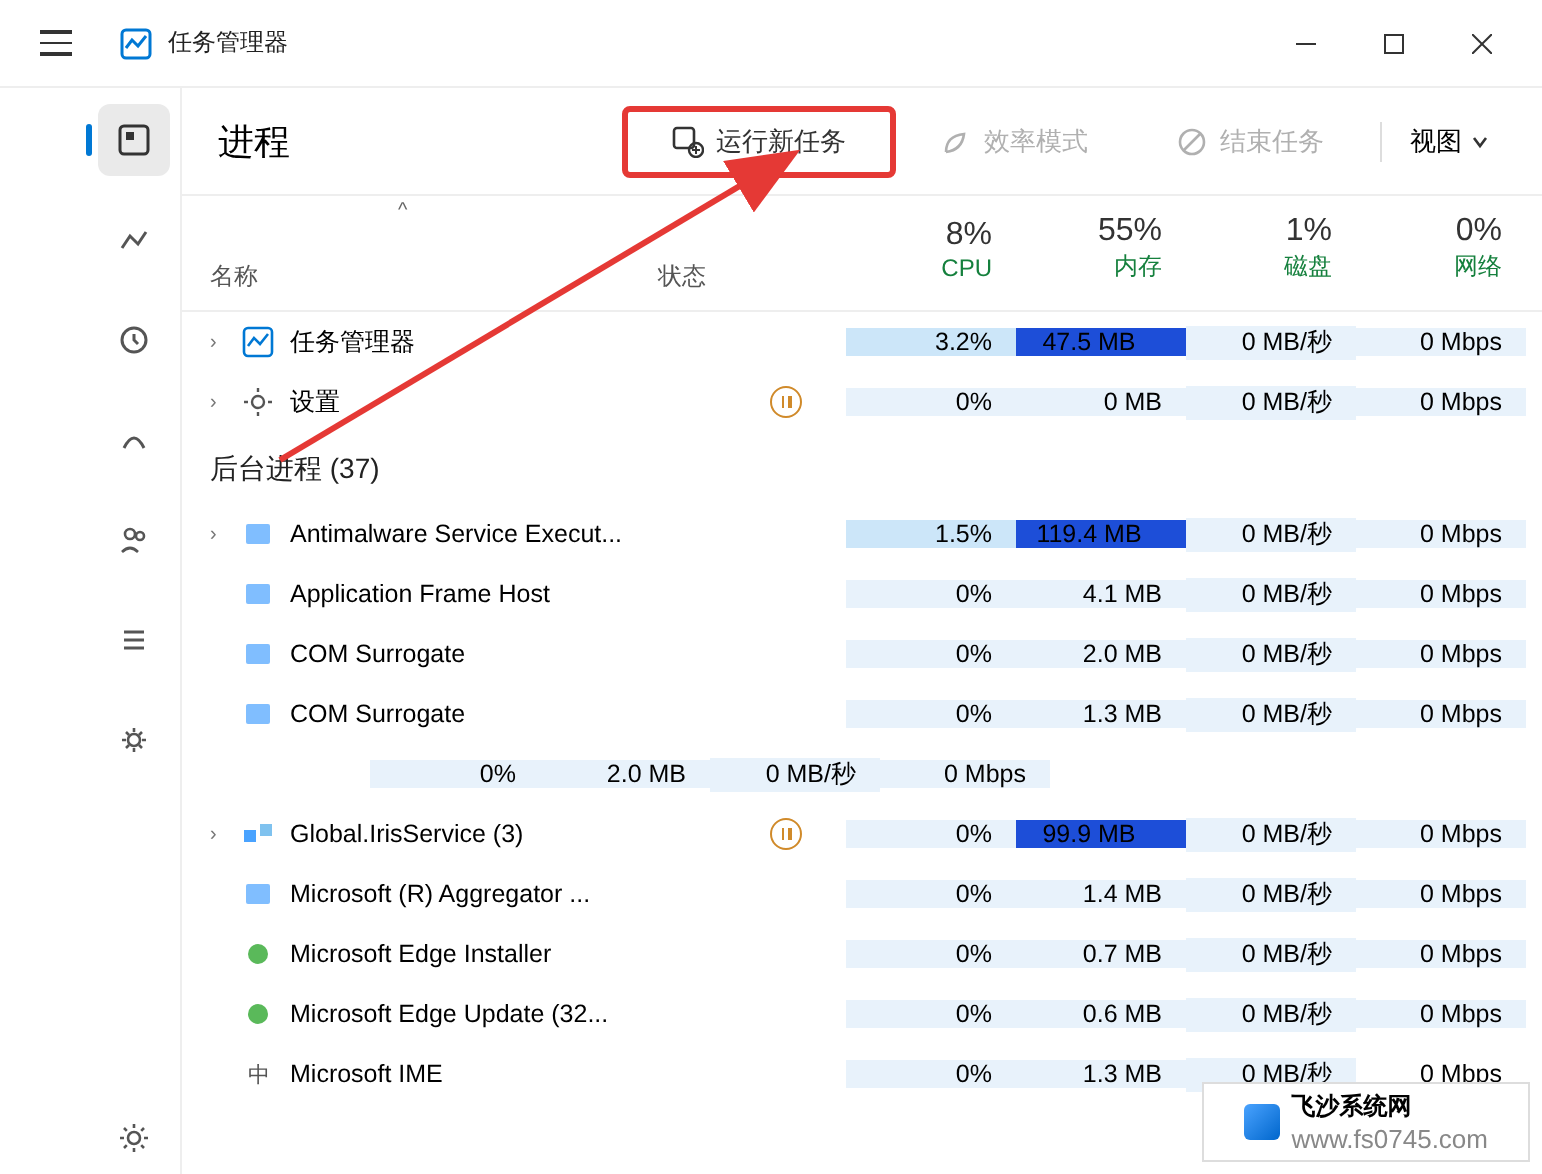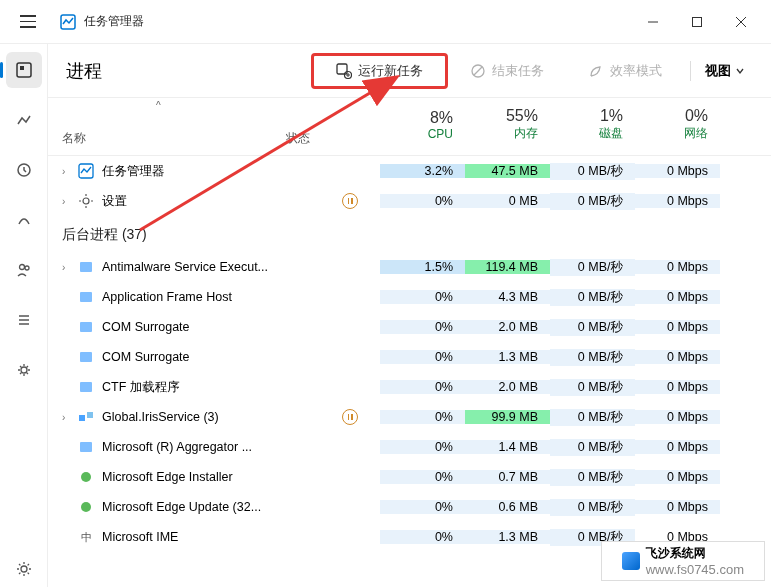--- a/index.html
+++ b/index.html
@@ -8,35 +8,35 @@
 .titlebar { height: 44px; display: flex; align-items: center; padding: 0 8px; border-bottom: 1px solid #eee; }
 .hamburger { width: 40px; height: 40px; display: flex; align-items: center; justify-content: center; cursor: pointer; }
 .hamburger-lines { display: flex; flex-direction: column; gap: 4px; }
 .hamburger-lines span { width: 16px; height: 1.5px; background: #333; }
 .app-icon { width: 16px; height: 16px; margin: 0 8px 0 12px; }
 .app-title { font-size: 12px; color: #222; flex: 1; }
 .win-controls { display: flex; }
 .win-btn { width: 44px; height: 40px; display: flex; align-items: center; justify-content: center; cursor: pointer; }
 .win-btn svg { pointer-events: none; }
 
-.body { display: flex; height: calc(100% - 44px); }
+.body { display: flex; height: calc(100% - 44px); margin-left: 43px; }
 .sidebar { width: 48px; display: flex; flex-direction: column; align-items: center; padding-top: 8px; gap: 14px; border-right: 1px solid #eee; }
 .side-item { width: 36px; height: 36px; display: flex; align-items: center; justify-content: center; border-radius: 6px; cursor: pointer; position: relative; }
 .side-item.active { background: #eaeaea; }
 .side-item.active::before { content: ""; position: absolute; left: -6px; top: 10px; width: 3px; height: 16px; background: #0078d4; border-radius: 2px; }
 .side-spacer { flex: 1; }
 
 .main { flex: 1; display: flex; flex-direction: column; overflow: hidden; }
 .toolbar { height: 54px; display: flex; align-items: center; padding: 0 18px; border-bottom: 1px solid #eee; }
 .page-title { font-size: 18px; font-weight: 400; flex: 1; }
 .tool-btn { display: flex; align-items: center; gap: 6px; padding: 6px 22px; font-size: 13px; color: #333; cursor: pointer; border-radius: 4px; }
 .tool-btn.disabled { color: #b0b0b0; }
 .tool-btn.highlighted { border: 3px solid #e53935; }
 .tool-sep { width: 1px; height: 20px; background: #ddd; margin: 0 6px; }
-.view-btn { display: flex; align-items: center; gap: 4px; font-size: 13px; padding: 6px 8px; cursor: pointer; font-weight: bold; }
+.view-btn { display: flex; align-items: center; gap: 4px; font-size: 13px; padding: 6px 8px; cursor: pointer; }
 
 .headers { display: flex; height: 58px; border-bottom: 1px solid #eee; position: relative; }
 .col-name { flex: 0 0 238px; display: flex; align-items: flex-end; padding: 0 0 8px 14px; font-size: 12px; color: #555; position: relative; }
 .sort-caret { position: absolute; top: 2px; left: 108px; color: #666; font-size: 10px; }
 .col-status { flex: 0 0 94px; display: flex; align-items: flex-end; padding-bottom: 8px; font-size: 12px; color: #555; }
 .col-metric { flex: 0 0 85px; display: flex; flex-direction: column; align-items: flex-end; justify-content: center; padding: 0 12px 4px 0; }
 .metric-pct { font-size: 16px; color: #333; }
 .metric-label { font-size: 12px; color: #15803d; }
 
 .rows { overflow-y: auto; }
@@ -45,21 +45,21 @@
 .cell-name { flex: 0 0 238px; display: flex; align-items: center; padding-left: 14px; font-size: 12.5px; white-space: nowrap; overflow: hidden; text-overflow: ellipsis; }
 .expand { width: 12px; color: #777; font-size: 10px; cursor: pointer; }
 .proc-icon { width: 16px; height: 16px; margin: 0 8px 0 4px; flex-shrink: 0; }
 .proc-icon svg { width: 16px; height: 16px; }
 .cell-status { flex: 0 0 94px; display: flex; align-items: center; font-size: 12px; }
 .pause-icon { width: 16px; height: 16px; border: 1.5px solid #d08a2a; border-radius: 50%; display: flex; align-items: center; justify-content: center; gap: 2px; margin-left: 56px; }
 .pause-icon span { width: 1.5px; height: 6px; background: #d08a2a; }
 .cell-num { flex: 0 0 85px; text-align: right; padding-right: 12px; font-size: 12.5px; }
 .heat-1 { background: #e8f2fb; }
 .heat-2 { background: #cce6f9; }
-.heat-3 { background: #86efac; }
+.heat-3 { background: #1d4ed8; text-align: center; }
 
 .arrow-overlay { position: absolute; left: 130px; top: 70px; pointer-events: none; z-index: 5; }
 
 .watermark { position: absolute; right: 6px; bottom: 6px; background: #fff; border: 1px solid #ddd; padding: 3px 20px; display: flex; align-items: center; gap: 6px; font-size: 12px; }
 .watermark-sub { font-size: 13px; color: #888; display: block; }
 .wm-logo { width: 18px; height: 18px; background: linear-gradient(135deg,#4aa3ff,#0066cc); border-radius: 3px; }
 </style>
 </head>
 <body>
 
@@ -158,30 +158,30 @@
         <svg width="16" height="16">
             <rect x="1" y="1" width="10" height="10" rx="1.5" fill="none" stroke="#333" stroke-width="1.3"></rect>
             <circle cx="12" cy="12" r="3.5" fill="none" stroke="#333" stroke-width="1.2"></circle>
             <line x1="12" y1="10" x2="12" y2="14" stroke="#333"></line>
             <line x1="10" y1="12" x2="14" y2="12" stroke="#333"></line>
           </svg>
         <span>运行新任务</span>
       </div>
       <div class="tool-btn disabled">
         <svg width="16" height="16">
+            <path d="M3 13 Q3 5 12 4 Q11 12 3 13" fill="none" stroke="#b0b0b0" stroke-width="1.3"></path>
+          </svg>
+        <span>效率模式</span>
+      </div>
+      <div class="tool-btn disabled">
+        <svg width="16" height="16">
             <circle cx="8" cy="8" r="6" fill="none" stroke="#b0b0b0" stroke-width="1.3"></circle>
             <line x1="4" y1="12" x2="12" y2="4" stroke="#b0b0b0" stroke-width="1.3"></line>
           </svg>
         <span>结束任务</span>
-      </div>
-      <div class="tool-btn disabled">
-        <svg width="16" height="16">
-            <path d="M3 13 Q3 5 12 4 Q11 12 3 13" fill="none" stroke="#b0b0b0" stroke-width="1.3"></path>
-          </svg>
-        <span>效率模式</span>
       </div>
       <div class="tool-sep"></div>
       <div class="view-btn">
         <span>视图</span>
         <svg width="10" height="10">
             <polyline points="2,3 5,7 8,3" fill="none" stroke="#333" stroke-width="1.3"></polyline>
           </svg>
       </div>
     </div>
 
@@ -270,21 +270,21 @@
       <div class="row">
         <div class="cell-name">
             <span class="expand" style="visibility:hidden">›</span>
             <span class="proc-icon"><svg viewBox="0 0 16 16">
                 <rect x="2" y="3" width="12" height="10" rx="1" fill="#4aa3ff" opacity="0.7"></rect>
               </svg></span>
             <span>Application Frame Host</span>
           </div>
         <div class="cell-status"></div>
         <div class="cell-num heat-1">0%</div>
-        <div class="cell-num heat-1">4.3 MB</div>
+        <div class="cell-num heat-1">4.1 MB</div>
         <div class="cell-num heat-1">0 MB/秒</div>
         <div class="cell-num heat-1">0 Mbps</div>
       </div>
 
       <div class="row">
         <div class="cell-name">
             <span class="expand" style="visibility:hidden">›</span>
             <span class="proc-icon"><svg viewBox="0 0 16 16">
                 <rect x="2" y="3" width="12" height="10" rx="1" fill="#4aa3ff" opacity="0.7"></rect>
               </svg></span>
@@ -306,27 +306,20 @@
             <span>COM Surrogate</span>
           </div>
         <div class="cell-status"></div>
         <div class="cell-num heat-1">0%</div>
         <div class="cell-num heat-1">1.3 MB</div>
         <div class="cell-num heat-1">0 MB/秒</div>
         <div class="cell-num heat-1">0 Mbps</div>
       </div>
 
       <div class="row">
-        <div class="cell-name">
-            <span class="expand" style="visibility:hidden">›</span>
-            <span class="proc-icon"><svg viewBox="0 0 16 16">
-                <rect x="2" y="3" width="12" height="10" rx="1" fill="#4aa3ff" opacity="0.7"></rect>
-              </svg></span>
-            <span>CTF 加载程序</span>
-          </div>
         <div class="cell-status"></div>
         <div class="cell-num heat-1">0%</div>
         <div class="cell-num heat-1">2.0 MB</div>
         <div class="cell-num heat-1">0 MB/秒</div>
         <div class="cell-num heat-1">0 Mbps</div>
       </div>
 
       <div class="row">
         <div class="cell-name">
             <span class="expand">›</span>

